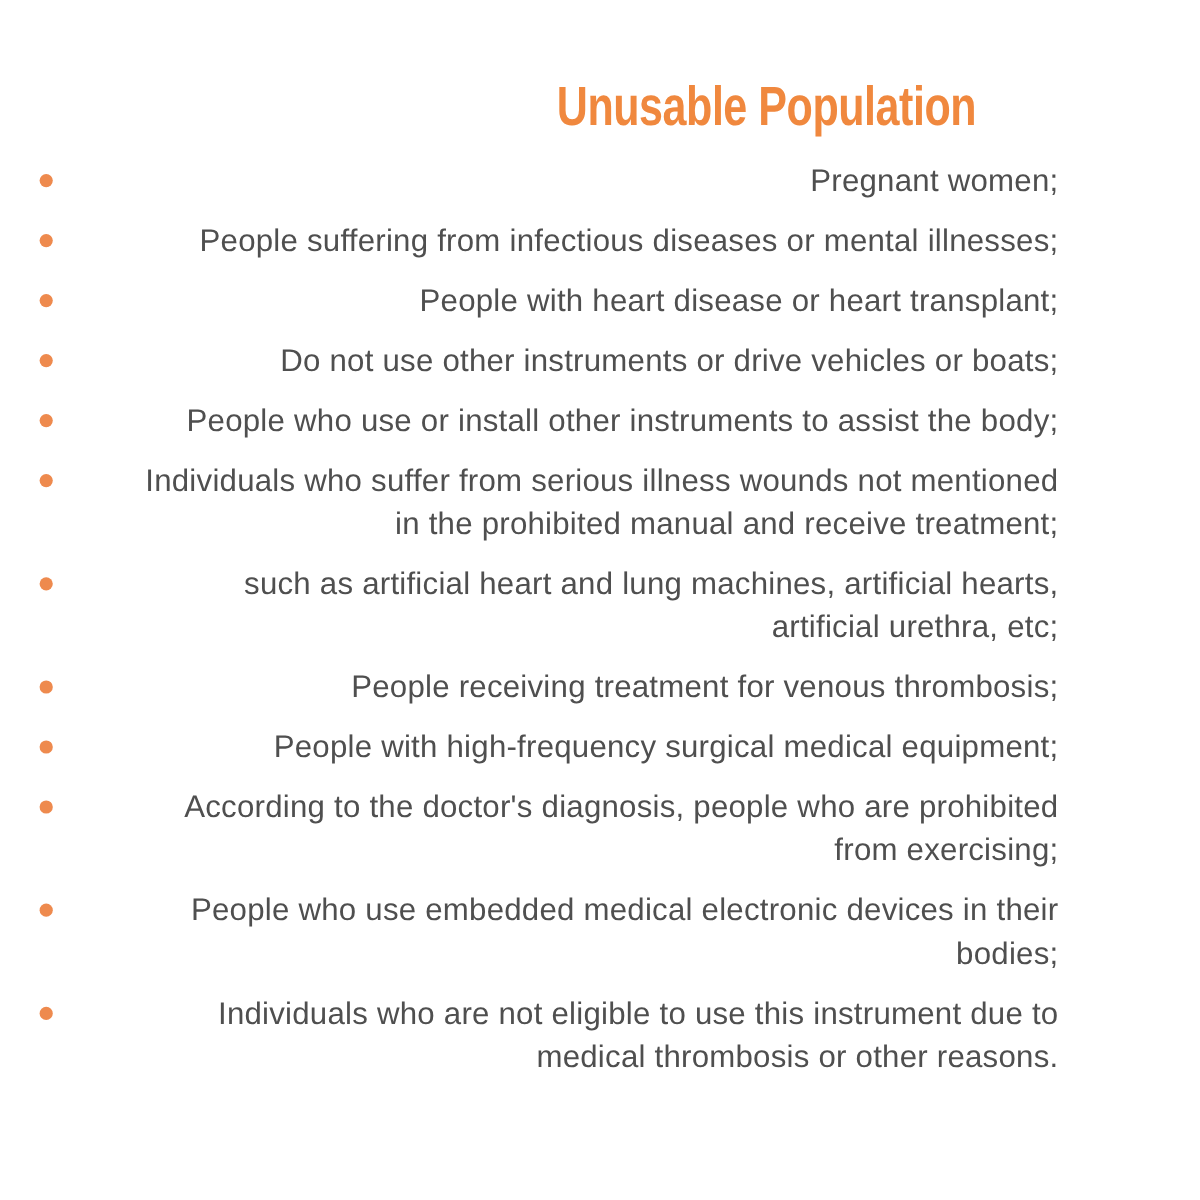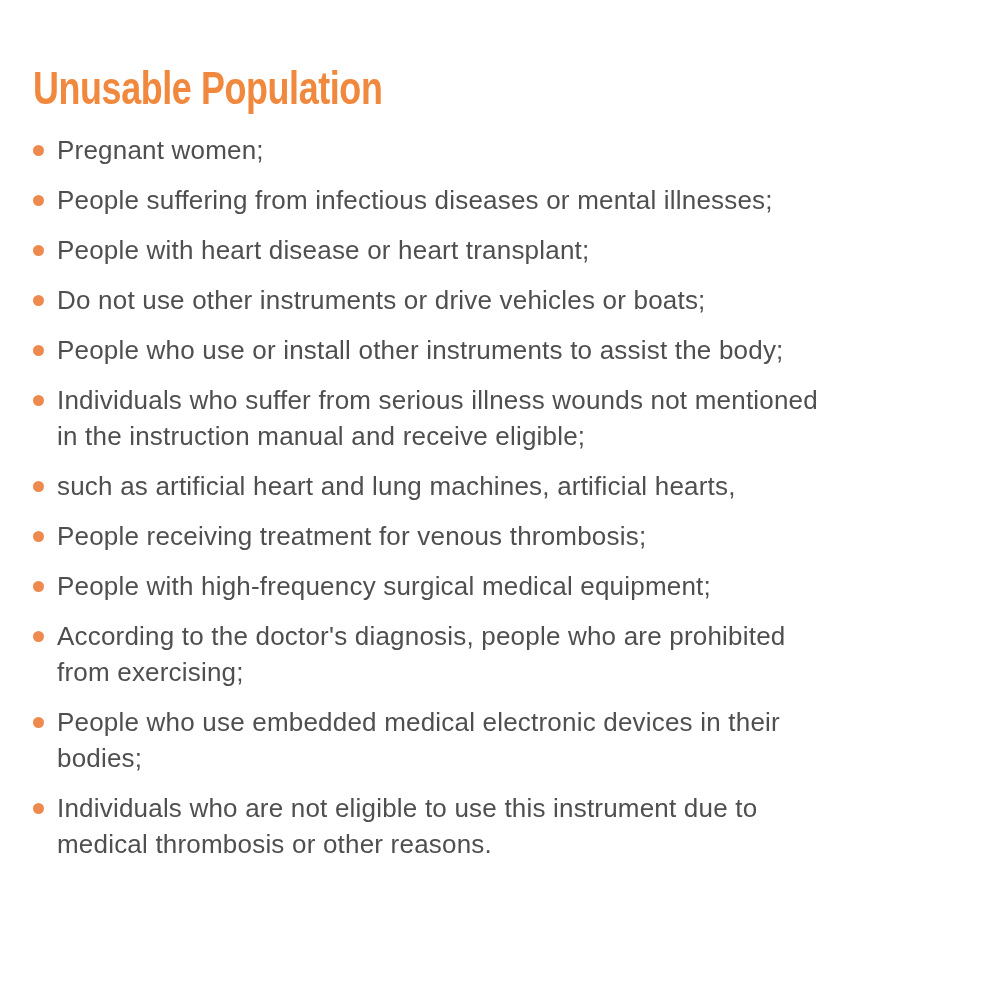--- a/index.html
+++ b/index.html
@@ -7,20 +7,21 @@
     width: 1000px;
     background: #ffffff;
     font-family: "Liberation Sans", sans-serif;
   }
   .page {
     position: relative;
     width: 912px;
     height: 1000px;
     background: #ffffff;
     overflow: hidden;
+    text-align: right;
   }
   .title {
     margin: 64px 0 20px 33px;
     font-size: 46px;
     line-height: 48px;
     font-weight: bold;
     color: #F0883E;
     white-space: nowrap;
   }
   .title .condense {
@@ -75,25 +76,25 @@
       <li class="item">
     <span class="bullet"></span>
     <span class="text"><div class="line">Do not use other instruments or drive vehicles or boats;</div></span>
   </li>
       <li class="item">
     <span class="bullet"></span>
     <span class="text"><div class="line">People who use or install other instruments to assist the body;</div></span>
   </li>
       <li class="item">
     <span class="bullet"></span>
-    <span class="text"><div class="line">Individuals who suffer from serious illness wounds not mentioned</div><div class="line">in the instruction manual and receive eligible;</div></span>
+    <span class="text"><div class="line">Individuals who suffer from serious illness wounds not mentioned</div><div class="line">in the prohibited manual and receive treatment;</div></span>
   </li>
       <li class="item">
     <span class="bullet"></span>
-    <span class="text"><div class="line">such as artificial heart and lung machines, artificial hearts,</div></span>
+    <span class="text"><div class="line">such as artificial heart and lung machines, artificial hearts,</div><div class="line">artificial urethra, etc;</div></span>
   </li>
       <li class="item">
     <span class="bullet"></span>
     <span class="text"><div class="line">People receiving treatment for venous thrombosis;</div></span>
   </li>
       <li class="item">
     <span class="bullet"></span>
     <span class="text"><div class="line">People with high-frequency surgical medical equipment;</div></span>
   </li>
       <li class="item">

